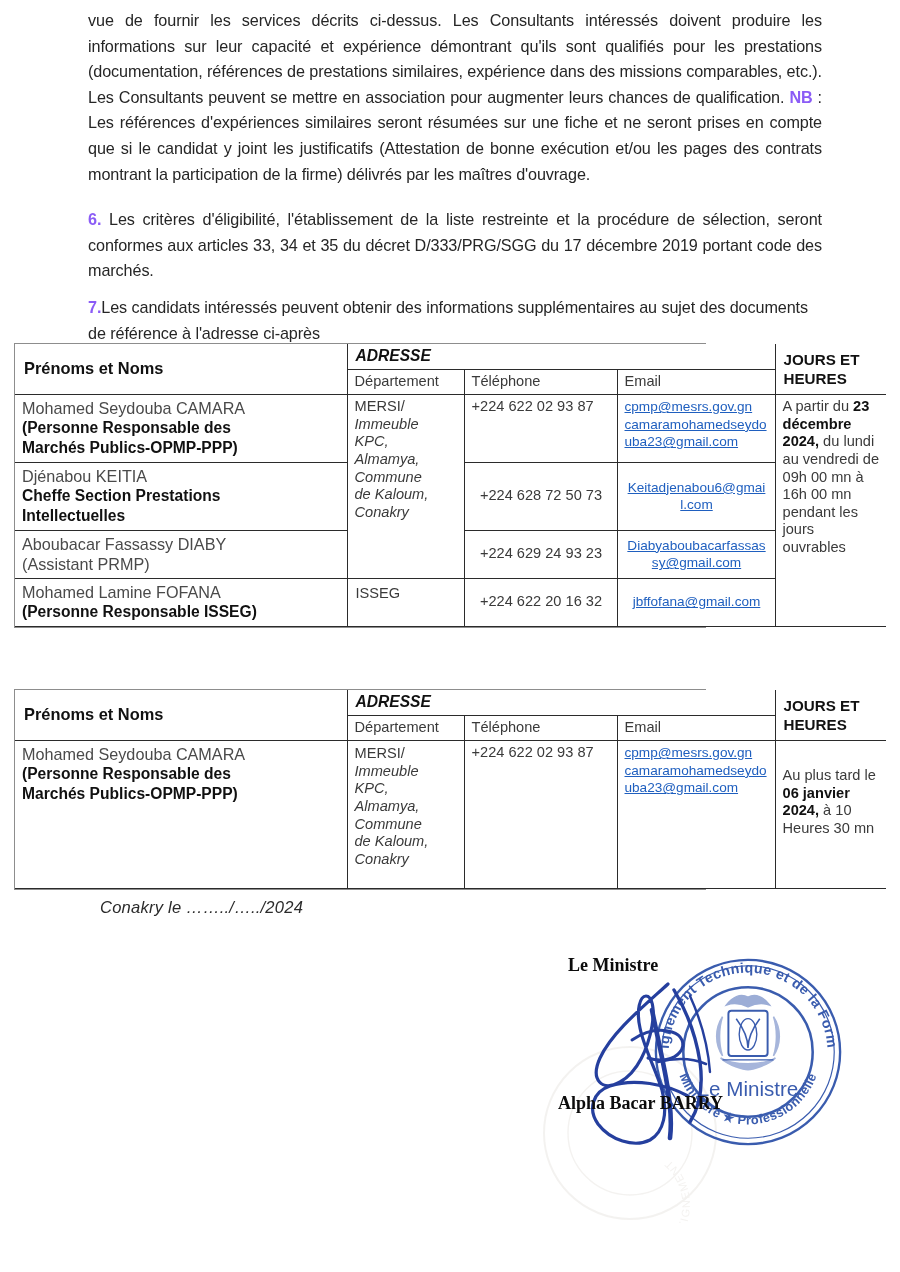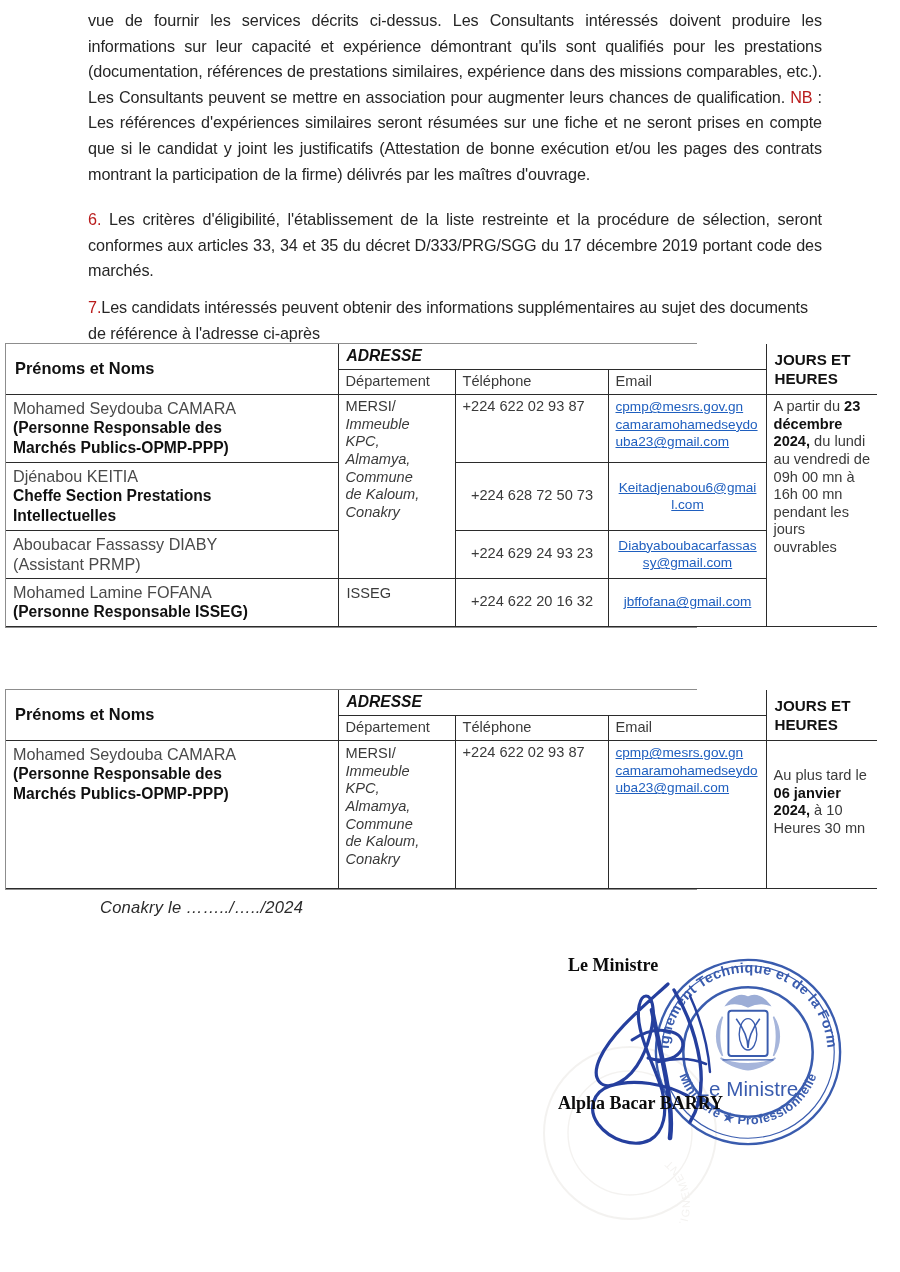--- a/index.html
+++ b/index.html
@@ -31,26 +31,26 @@
     line-height: 25.6px;
     text-align: justify;
     color: #262626;
     letter-spacing: -0.1px;
   }
   .para.p1 { top: 8px; }
   .para.p6 { top: 207px; }
   .para.p7 { top: 295px; text-align: left; }
   .para.p8 { top: 650px; text-align: left; }
 
-  .para b { font-weight: normal; color: #b91c1c; }
+  .para b { font-weight: bold; color: #8b5cf6; }
 
   
   .tbl-wrap {
     position: absolute;
-    left: 5px;
+    left: 14px;
     width: 692px;
     box-sizing: border-box;
     border: 1.6px solid #8d8d8d;
     background: #bef264;
   }
   .tbl-wrap.t1 { top: 343px; }
   .tbl-wrap.t2 { top: 689px; }
 
   table.contact {
     width: 100%;

